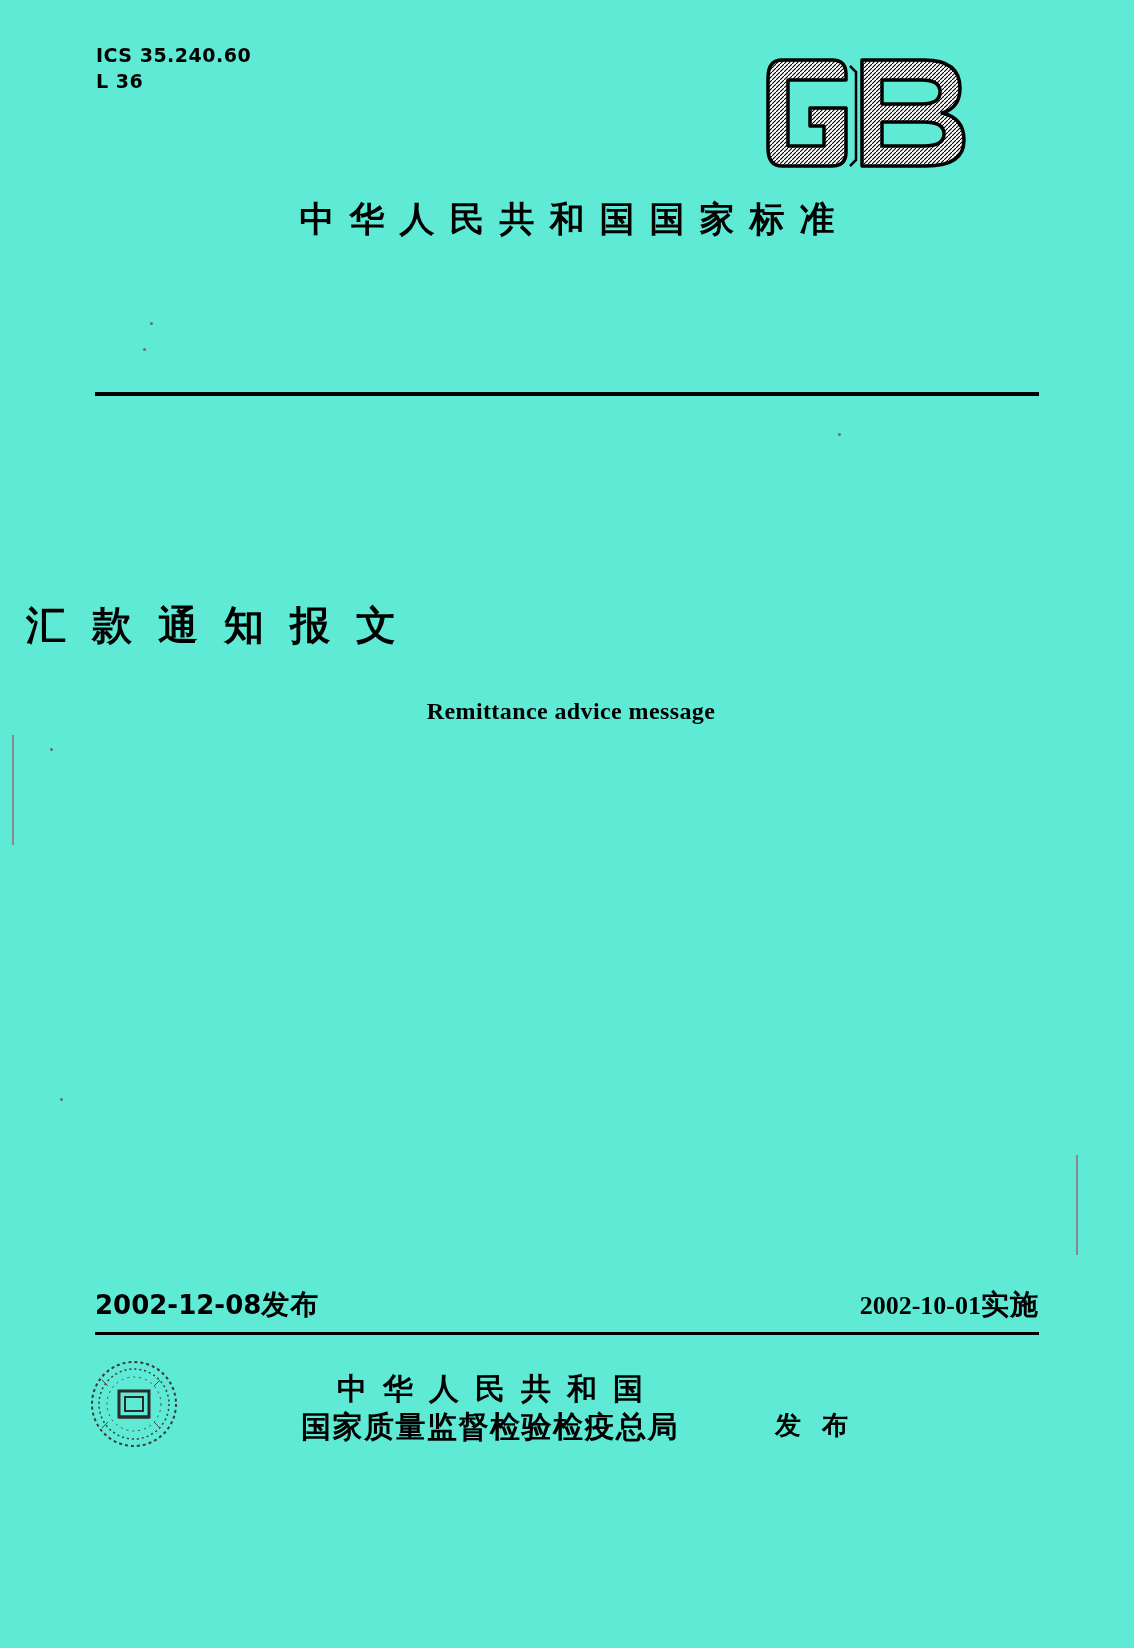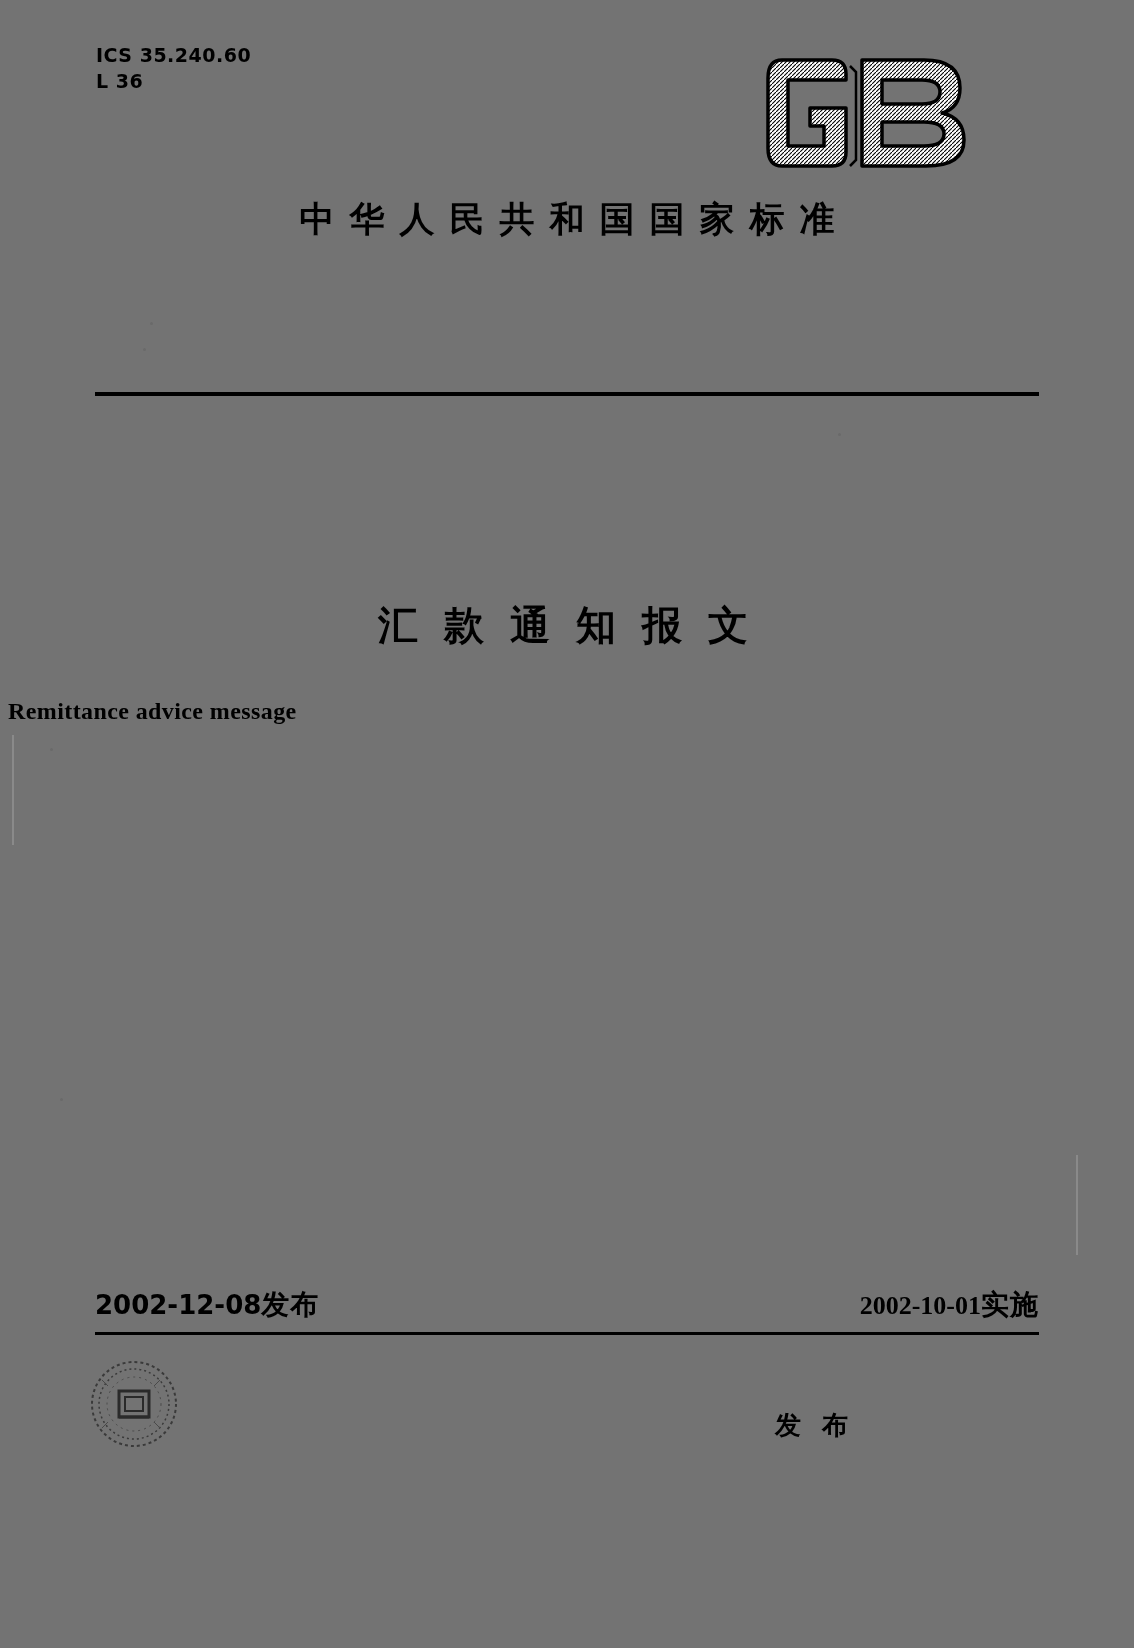--- a/index.html
+++ b/index.html
@@ -9,21 +9,21 @@
   }
   body {
     font-family: "Liberation Sans", sans-serif;
     color: #000000;
   }
   .page {
     position: relative;
     width: 1134px;
     height: 1648px;
     margin: 0 auto;
-    background: #737373;
+    background: #5eead4;
     overflow: hidden;
   }
 
   
   .ics-block {
     position: absolute;
     left: 96px;
     top: 42px;
     font-family: "DejaVu Sans", sans-serif;
     font-weight: bold;
@@ -79,35 +79,35 @@
     height: 4px;
     background: #000;
   }
 
   
   .doc-title-cn {
     position: absolute;
     left: 0;
     right: 8px;
     top: 598px;
-    text-align: center;
+    text-align: left;
     font-family: "DejaVu Sans", sans-serif;
     font-weight: bold;
     font-size: 40px;
     letter-spacing: 26px;
     text-indent: 26px;
   }
 
   
   .doc-title-en {
     position: absolute;
     left: 0;
     right: 0;
     top: 698px;
-    text-align: left;
+    text-align: center;
     font-family: "Liberation Serif", serif;
     font-weight: bold;
     font-size: 24px;
     letter-spacing: 0.4px;
     padding-left: 8px;
   }
 
   
   .date-issue {
     position: absolute;
@@ -245,20 +245,24 @@
       <circle cx="46" cy="46" r="27" fill="none" stroke="#4a4a4a" stroke-width="1" stroke-dasharray="2 4"></circle>
       <rect x="31" y="33" width="30" height="26" fill="none" stroke="#2a2a2a" stroke-width="3"></rect>
       <rect x="37" y="39" width="18" height="14" fill="none" stroke="#2a2a2a" stroke-width="2"></rect>
       <path d="M31 59 L61 59" stroke="#2a2a2a" stroke-width="3"></path>
       <g stroke="#4a4a4a" stroke-width="1">
         <path d="M14 22 L20 28 M72 22 L66 28 M14 70 L20 64 M72 70 L66 64"></path>
       </g>
     </svg>
   </div>
 
+  <div class="issuer-block">
+    <div class="issuer-line1">中华人民共和国</div>
+    <div class="issuer-line2">国家质量监督检验检疫总局</div>
+  </div>
   <div class="issuer-publish">发 布</div>
 
   <div class="edge-rule" style="left:12px; top:735px; height:110px;"></div>
   <div class="edge-rule" style="left:1076px; top:1155px; height:100px;"></div>
   <div class="dot" style="left:150px; top:322px;"></div>
   <div class="dot" style="left:143px; top:348px;"></div>
   <div class="dot" style="left:838px; top:433px;"></div>
   <div class="dot" style="left:50px; top:748px;"></div>
   <div class="dot" style="left:60px; top:1098px;"></div>
 </div>

